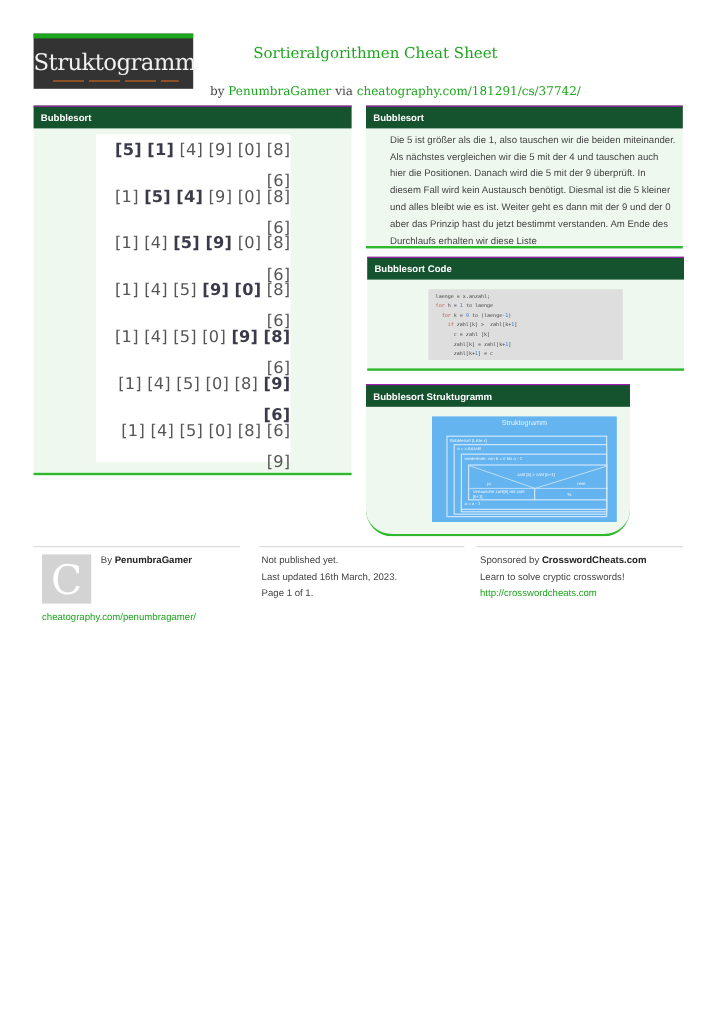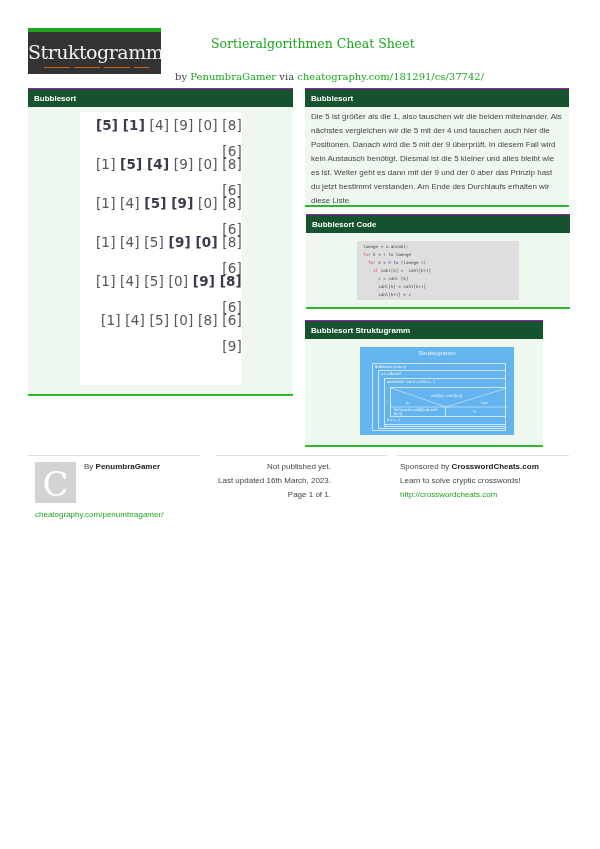--- a/index.html
+++ b/index.html
@@ -16,28 +16,28 @@
 
   .panel { position: absolute; background: #eff8ef; border-bottom: 2px solid #2eb82e; box-sizing: border-box; }
   .panel-header { height: 19px; background: #14532d; color: #ffffff; font-size: 8px; font-weight: bold; line-height: 19px; padding-left: 6px; border-top: 1px solid #a21caf; box-sizing: border-box; }
 
   #p-left { left: 28px; top: 88px; width: 265px; height: 308px; }
   .swap-box { position: absolute; left: 52px; top: 24px; width: 162px; height: 273px; background: #ffffff; }
   .swap-row { height: 39px; line-height: 26px; text-align: right; font-family: "DejaVu Sans", sans-serif; font-size: 13.5px; color: #555; letter-spacing: 0.2px; }
   .swap-row b { color: #3a3a4a; }
 
   #p-text { left: 305px; top: 88px; width: 264px; height: 119px; }
-  .panel-text { padding: 3px 6px 0 6px; font-size: 8px; line-height: 14px; color: #444; }
+  .panel-text { padding: 3px 6px 0 20px; font-size: 8px; line-height: 14px; color: #444; }
 
   #p-code { left: 306px; top: 214px; width: 264px; height: 95px; }
   .code-box { position: absolute; left: 51px; top: 27px; width: 162px; height: 59px; background: #dedede; padding: 2px 0 0 6px; box-sizing: border-box; font-family: "DejaVu Sans Mono", monospace; font-size: 4.2px; line-height: 8px; color: #444; white-space: pre; }
   .kw { color: #d04a4a; }
   .num { color: #3a7bd5; }
 
-  #p-struct { left: 305px; top: 320px; width: 238px; height: 127px; }
+  #p-struct { left: 305px; top: 320px; width: 220px; height: 127px; border-radius: 22px; }
   .struct-img { position: absolute; left: 55px; top: 27px; width: 154px; height: 88px; background: #64b4f0; }
   .struct-title { position: absolute; left: 0; right: 0; top: 3px; text-align: center; font-size: 6px; color: #eaf4fd; }
   .sbox { position: absolute; border: 1px solid #cfe6fa; box-sizing: border-box; font-size: 3.6px; color: #f0f8ff; padding: 0.5px 2px; }
   .diag { position: absolute; }
 
   .footer-line { position: absolute; top: 455px; height: 1px; background: #dcdcdc; }
   .avatar { position: absolute; left: 35px; top: 462px; width: 41px; height: 41px; background: #d3d3d3; }
   .avatar-letter { position: absolute; left: 0; right: 0; top: 2px; text-align: center; font-family: "DejaVu Serif", serif; font-size: 34px; color: #ffffff; }
   .f-text { position: absolute; font-size: 8px; color: #444; line-height: 14px; }
   .f-text b { color: #222; }
@@ -61,20 +61,21 @@
 </div>
 
 <div class="panel" id="p-left">
   <div class="panel-header">Bubblesort</div>
   <div class="swap-box" id="swap-box">
       <div class="swap-row"><b>[5]</b> <b>[1]</b> <span>[4]</span> <span>[9]</span> <span>[0]</span> <span>[8]</span> <span>[6]</span></div>
       <div class="swap-row"><span>[1]</span> <b>[5]</b> <b>[4]</b> <span>[9]</span> <span>[0]</span> <span>[8]</span> <span>[6]</span></div>
       <div class="swap-row"><span>[1]</span> <span>[4]</span> <b>[5]</b> <b>[9]</b> <span>[0]</span> <span>[8]</span> <span>[6]</span></div>
       <div class="swap-row"><span>[1]</span> <span>[4]</span> <span>[5]</span> <b>[9]</b> <b>[0]</b> <span>[8]</span> <span>[6]</span></div>
       <div class="swap-row"><span>[1]</span> <span>[4]</span> <span>[5]</span> <span>[0]</span> <b>[9]</b> <b>[8]</b> <span>[6]</span></div>
+      <div class="swap-row"><span>[1]</span> <span>[4]</span> <span>[5]</span> <span>[0]</span> <span>[8]</span> <b>[9]</b> <b>[6]</b></div>
       <div class="swap-row"><span>[1]</span> <span>[4]</span> <span>[5]</span> <span>[0]</span> <span>[8]</span> <span>[6]</span> <span>[9]</span></div>
     </div>
 </div>
 
 <div class="panel" id="p-text">
   <div class="panel-header">Bubblesort</div>
   <div class="panel-text">Die 5 ist größer als die 1, also tauschen wir die beiden miteinander. Als nächstes vergleichen wir die 5 mit der 4 und tauschen auch hier die Positionen. Danach wird die 5 mit der 9 überprüft. In diesem Fall wird kein Austausch benötigt. Diesmal ist die 5 kleiner und alles bleibt wie es ist. Weiter geht es dann mit der 9 und der 0 aber das Prinzip hast du jetzt bestimmt verstanden. Am Ende des Durchlaufs erhalten wir diese Liste</div>
 </div>
 
 <div class="panel" id="p-code">
@@ -111,21 +112,21 @@
 
 <div class="avatar">
   <div class="avatar-letter">C</div>
 </div>
 <div class="f-text" style="left:84px; top:460px;">
   <span>By</span>
   <b>PenumbraGamer</b>
 </div>
 <div class="f-text green" style="left:35px; top:508px;">cheatography.com/penumbragamer/</div>
 
-<div class="f-text" style="left:218px; top:460px;text-align:right;">
+<div class="f-text" style="left:218px; top:460px;">
   <div>Not published yet.</div>
   <div>Last updated 16th March, 2023.</div>
   <div>Page 1 of 1.</div>
 </div>
 
 <div class="f-text" style="left:400px; top:460px;">
   <div>
     <span>Sponsored by</span>
     <b>CrosswordCheats.com</b>
   </div>

